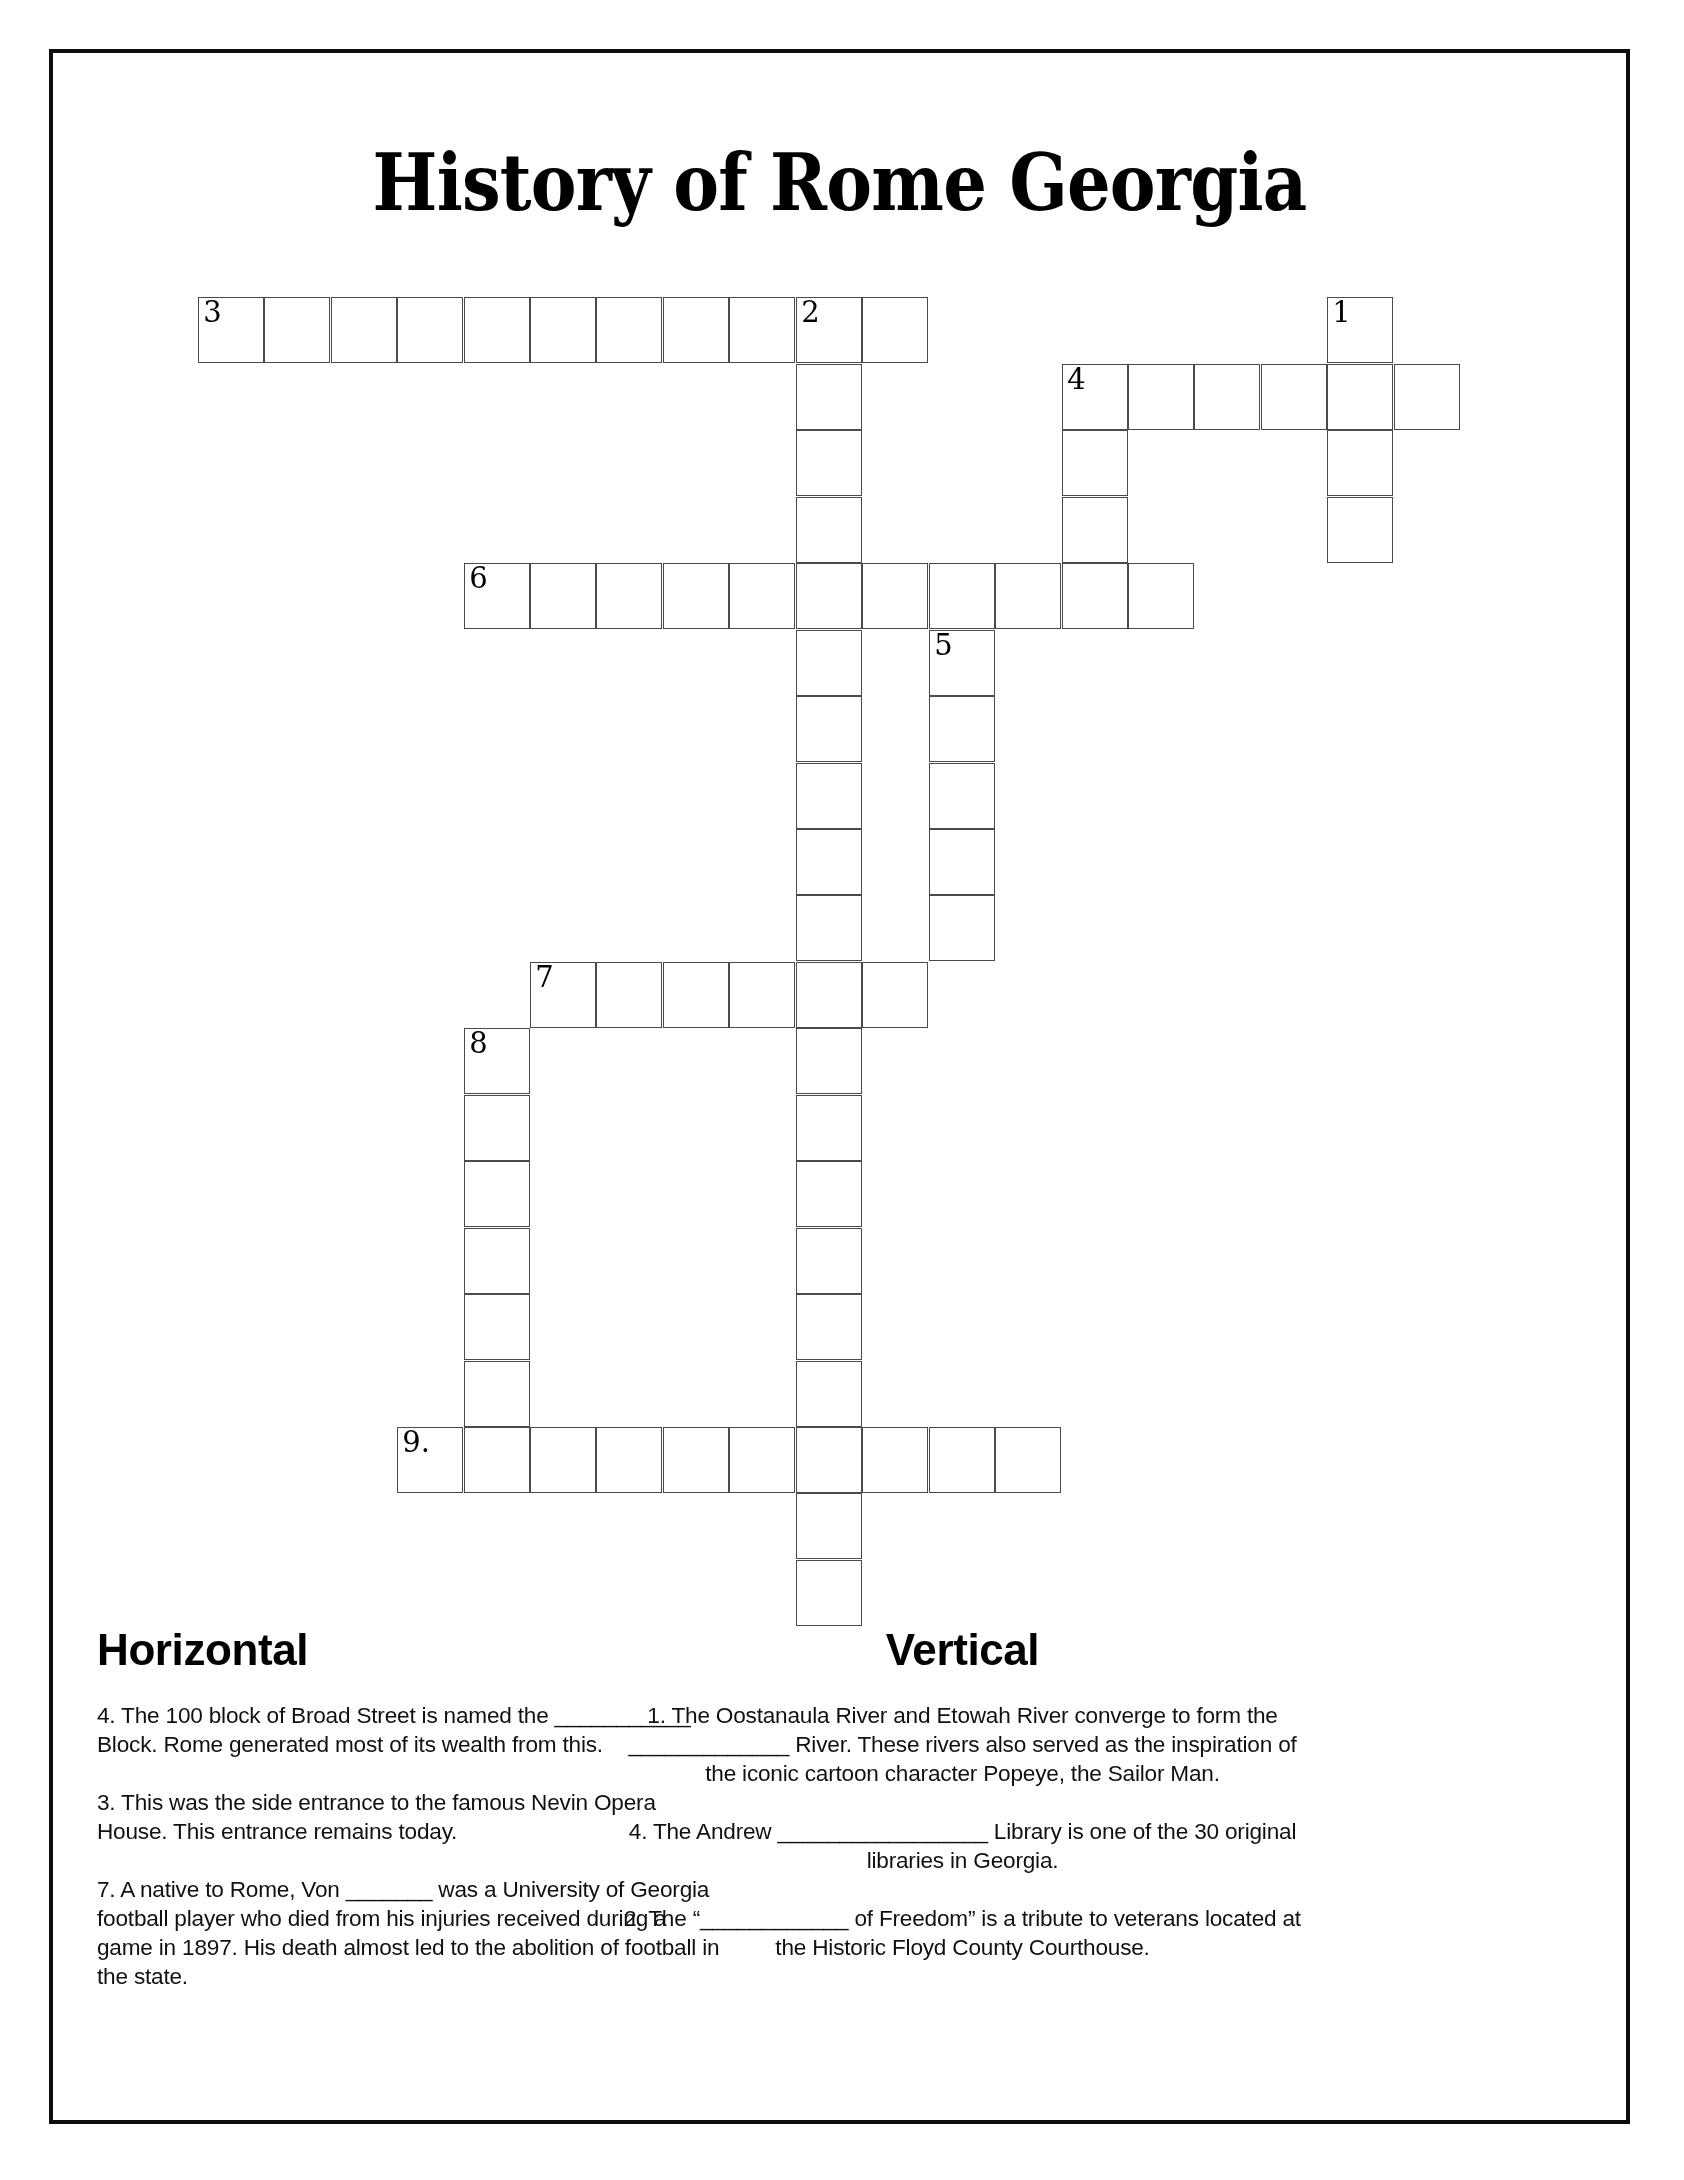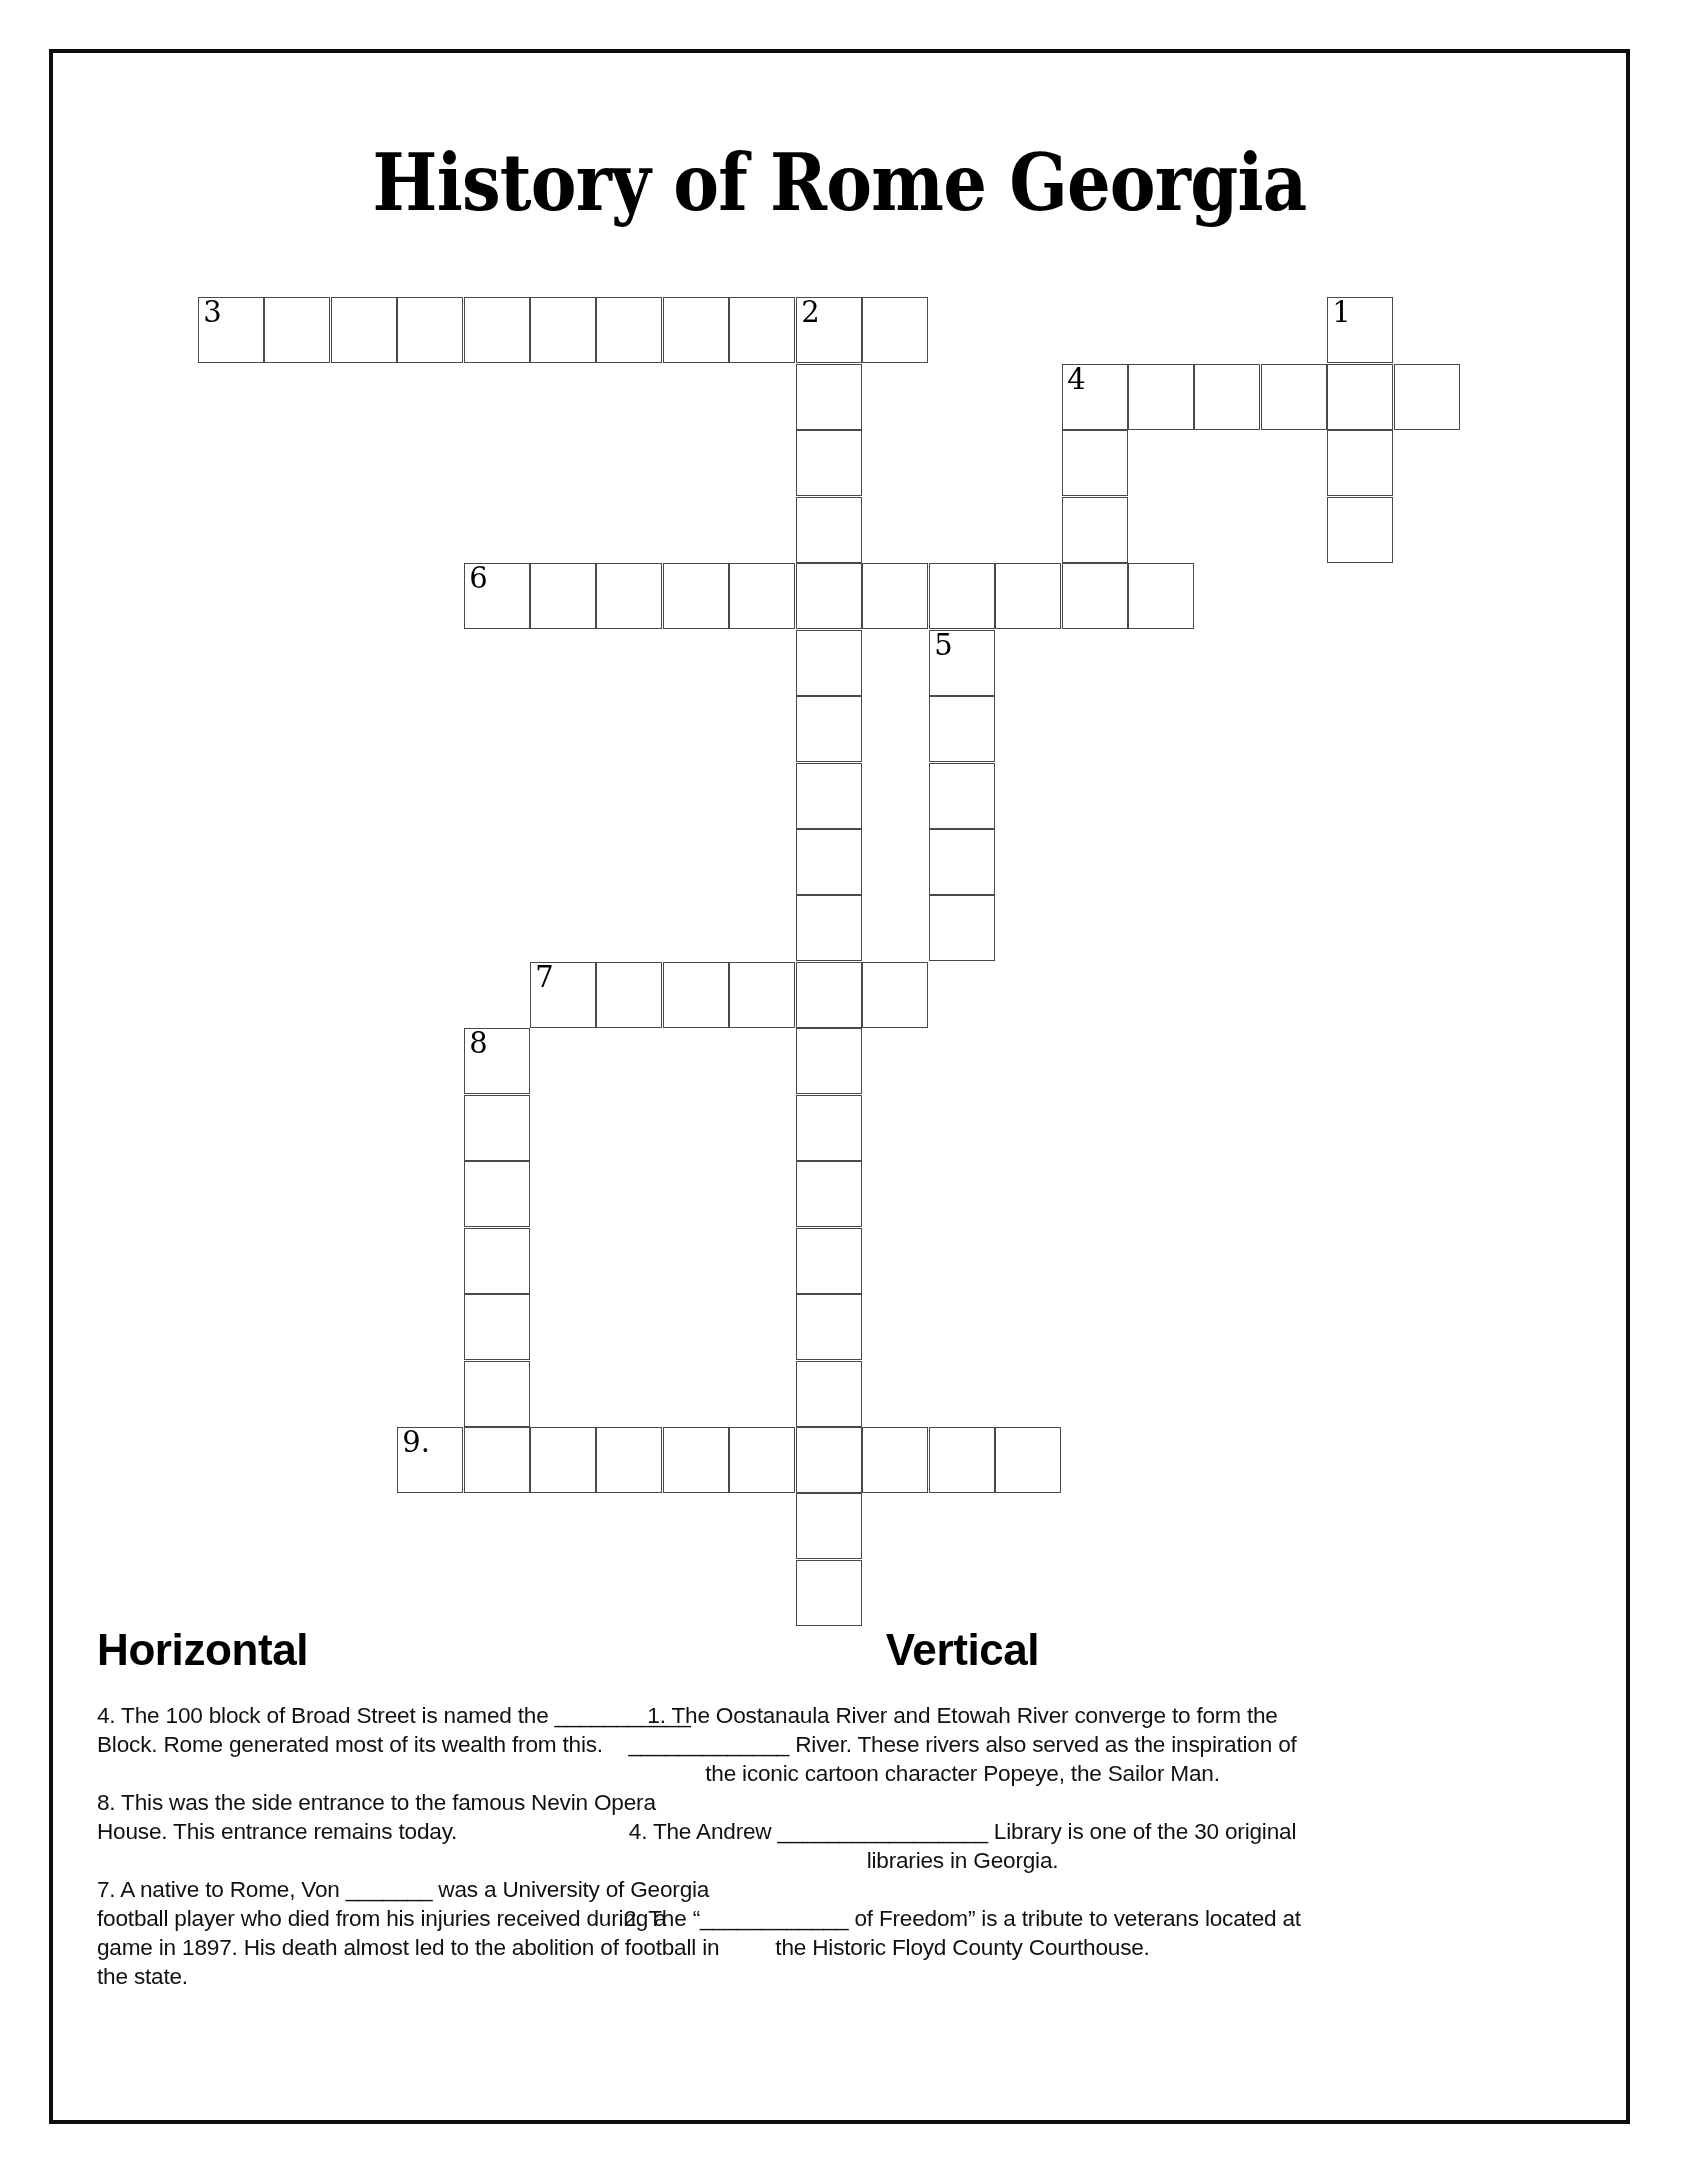--- a/index.html
+++ b/index.html
@@ -202,21 +202,21 @@
       <div class="cell" style="left: 809px; top: 1374px;"></div>
       <div class="cell" style="left: 876px; top: 1374px;"></div>
       <div class="cell" style="left: 942px; top: 1374px;"></div>
     </div>
 
   <div class="clues">
 
     <div class="clue-col left">
       <div class="col-head">Horizontal</div>
       <p class="clue">4. The 100 block of Broad Street is named the ___________ Block. Rome generated most of its wealth from this.</p>
-      <p class="clue">8. This was the side entrance to the famous Nevin Opera House. This entrance remains today.</p>
+      <p class="clue">3. This was the side entrance to the famous Nevin Opera House. This entrance remains today.</p>
       <p class="clue">7. A native to Rome, Von _______ was a University of Georgia football player who died from his injuries received during a game in 1897. His death almost led to the abolition of football in the state.</p>
     </div>
 
     <div class="clue-col right">
       <div class="col-head">Vertical</div>
       <p class="clue">1. The Oostanaula River and Etowah River converge to form the _____________ River. These rivers also served as the inspiration of the iconic cartoon character Popeye, the Sailor Man.</p>
       <p class="clue">4. The Andrew _________________ Library is one of the 30 original libraries in Georgia.</p>
       <p class="clue">2. The “____________ of Freedom” is a tribute to veterans located at the Historic Floyd County Courthouse.</p>
     </div>
 

